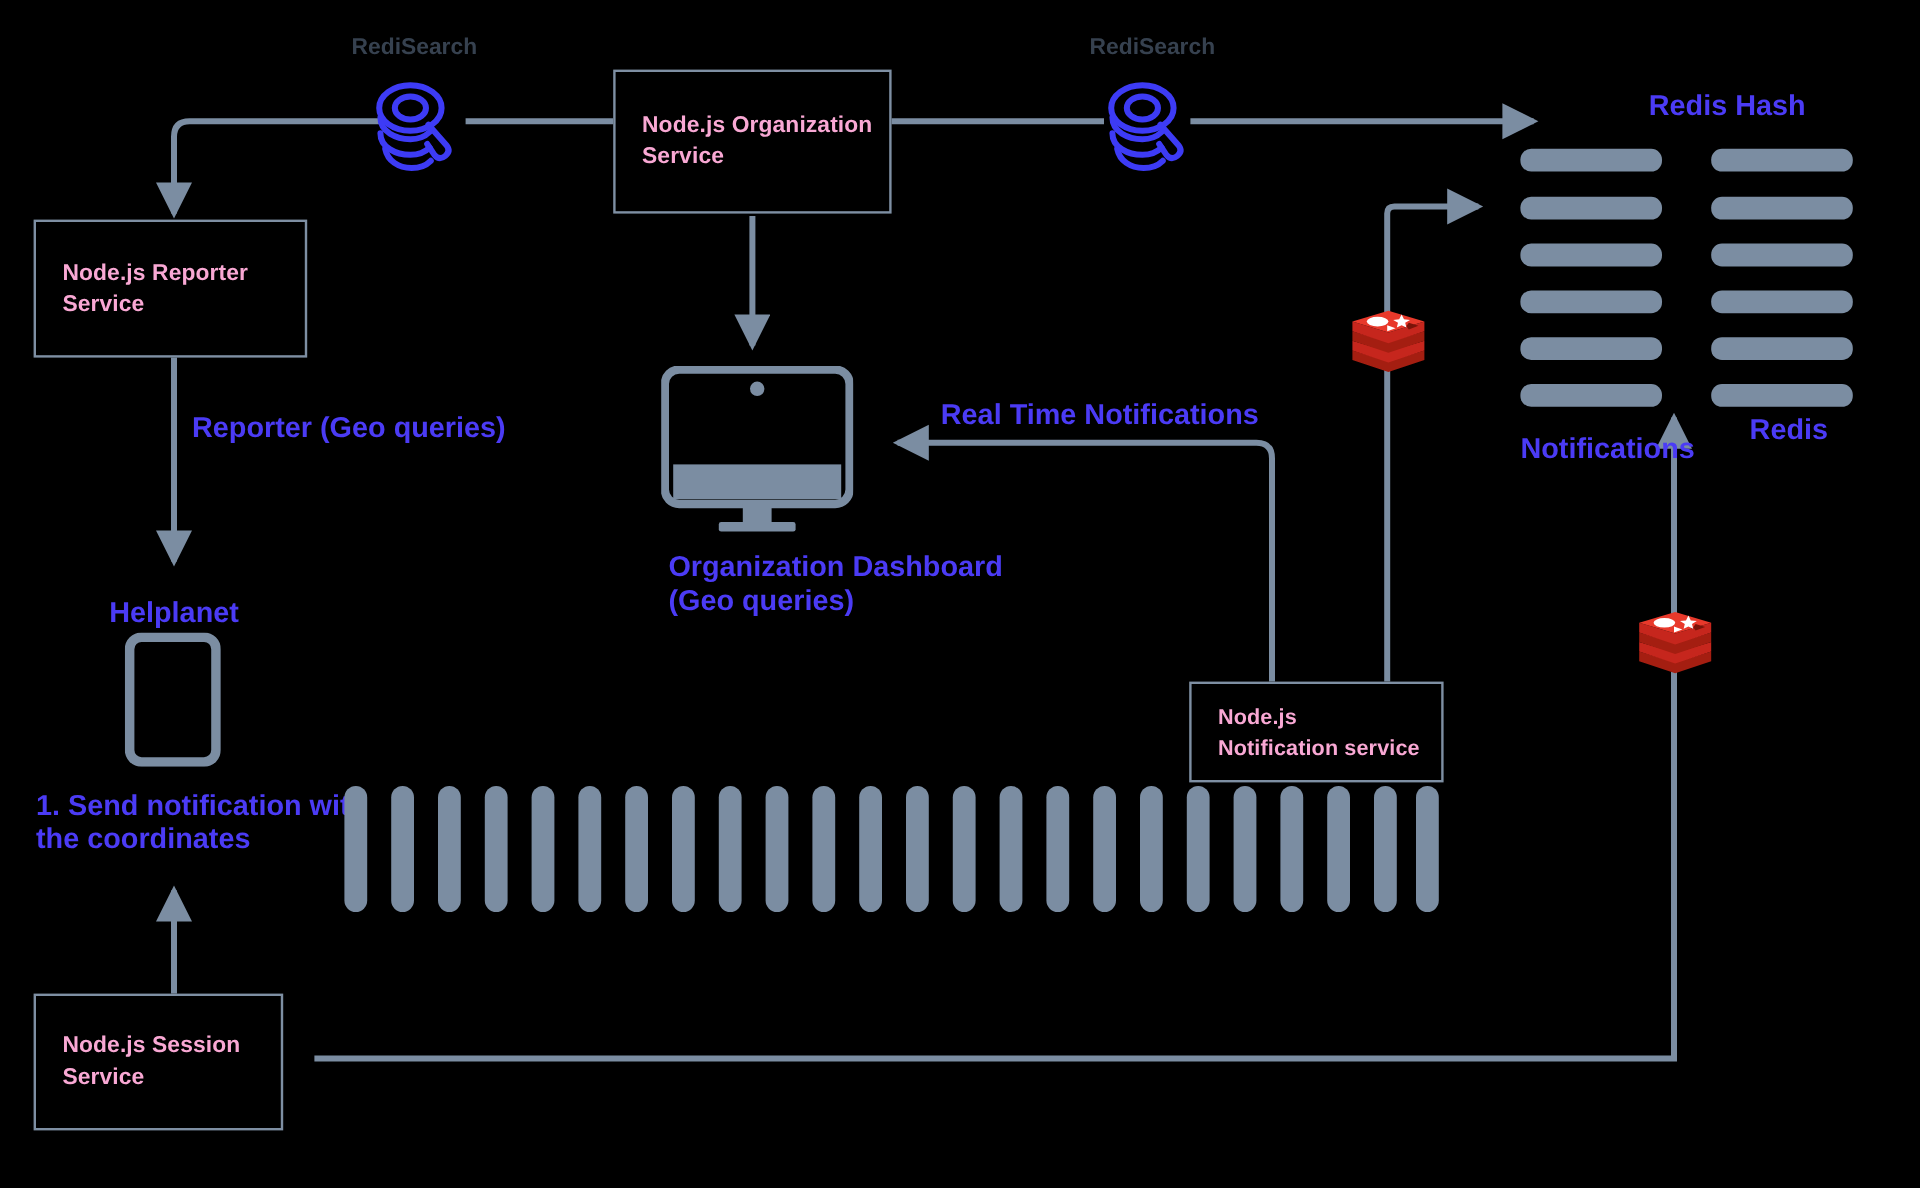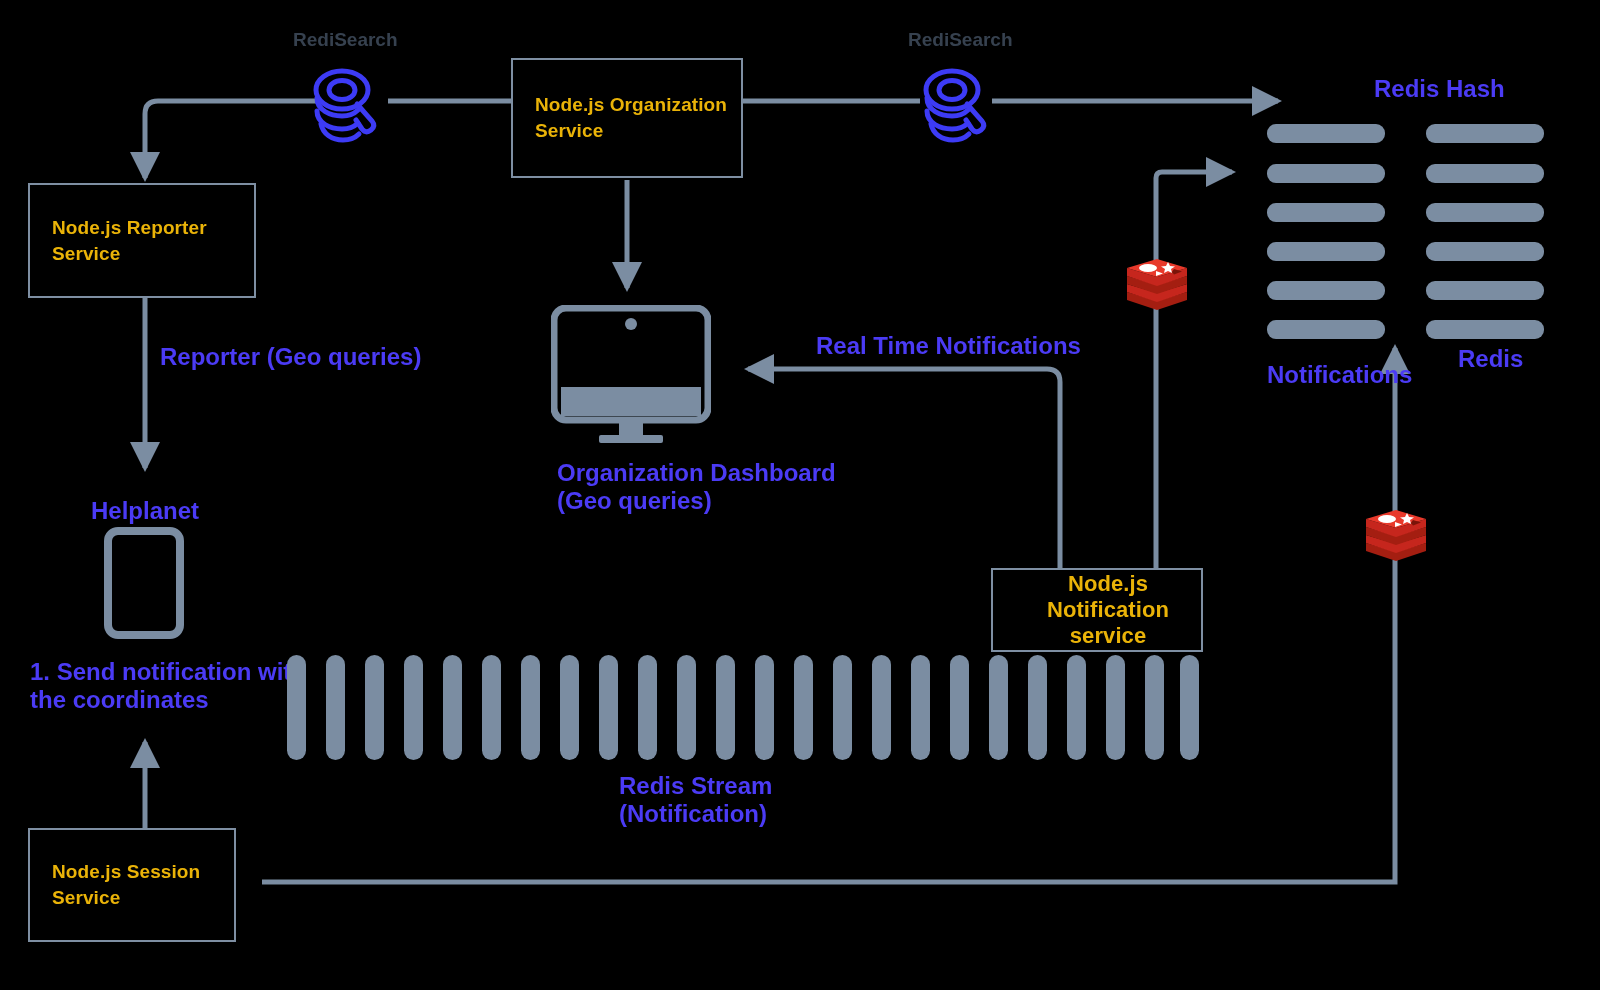--- a/index.html
+++ b/index.html
@@ -28,21 +28,21 @@
   .node-box {
     position: absolute;
     box-sizing: border-box;
     border: 2px solid #7e8fa3;
     background: transparent;
     display: flex;
     align-items: center;
     padding-left: 22px;
   }
   .node-box .label {
-    color: #eab308;
+    color: #f9a8d4;
     font-weight: bold;
     font-size: 19px;
     line-height: 26px;
     letter-spacing: 0.1px;
     white-space: pre-line;
   }
   .free-label {
     position: absolute;
     color: #4b3bf5;
     font-weight: bold;
@@ -116,21 +116,21 @@
     <span class="label">Node.js Reporter
 Service</span>
   </div>
 
   <div class="node-box" style="left:511px; top:58px; width:232px; height:120px;">
     <span class="label">Node.js Organization
 Service</span>
   </div>
 
   <div class="node-box" style="left:991px; top:568px; width:212px; height:84px;">
-    <span class="label" style="font-size:22px;text-align:center;">Node.js
+    <span class="label" style="font-size:18px;">Node.js
 Notification service</span>
   </div>
 
   <div class="node-box" style="left:28px; top:828px; width:208px; height:114px;">
     <span class="label">Node.js Session
 Service</span>
   </div>
 
   <div class="icon-abs" style="left:290px; top:28px; width:130px; height:130px;">
     <div class="gray-label" style="left:3px; top:0px;">RediSearch</div>
@@ -205,21 +205,21 @@
   <svg class="icon-abs" style="left:551px; top:305px;" width="160" height="140" viewBox="0 0 160 140">
     <rect x="3" y="3" width="154" height="112" rx="12" ry="12" fill="none" stroke="#7b8da2" stroke-width="7"></rect>
     <rect x="10" y="82" width="140" height="29" fill="#7b8da2"></rect>
     <circle cx="80" cy="19" r="6" fill="#7b8da2"></circle>
     <rect x="68" y="115" width="24" height="17" fill="#7b8da2"></rect>
     <rect x="48" y="130" width="64" height="8" rx="2" fill="#7b8da2"></rect>
   </svg>
   <div class="free-label" style="left:557px; top:459px;">Organization Dashboard
 (Geo queries)</div>
 
-  <div class="free-label" style="left:784px; top:332px;margin-left:32px;">Real Time Notifications</div>
+  <div class="free-label" style="left:784px; top:332px;">Real Time Notifications</div>
 
   <div class="free-label" style="left:160px; top:343px;text-align:right;">Reporter (Geo queries)</div>
 
   <div class="free-label" style="left:91px; top:497px;">Helplanet</div>
   <svg class="icon-abs" style="left:104px; top:527px;" width="80" height="112" viewBox="0 0 80 112">
     <rect x="4" y="4" width="72" height="104" rx="10" ry="10" fill="none" stroke="#7b8da2" stroke-width="8"></rect>
   </svg>
   <div class="free-label" style="left:30px; top:658px;">1. Send notification with
 the coordinates</div>
 
@@ -242,16 +242,14 @@
     <div class="stream-bar" style="left:585px;"></div>
     <div class="stream-bar" style="left:624px;"></div>
     <div class="stream-bar" style="left:663px;"></div>
     <div class="stream-bar" style="left:702px;"></div>
     <div class="stream-bar" style="left:741px;"></div>
     <div class="stream-bar" style="left:780px;"></div>
     <div class="stream-bar" style="left:819px;"></div>
     <div class="stream-bar" style="left:858px;"></div>
     <div class="stream-bar" style="left:893px;"></div>
   </div>
-  <div class="free-label" style="left:619px; top:772px; text-align:left;">Redis Stream
-(Notification)</div>
 
 </div>
 
 </body></html>

